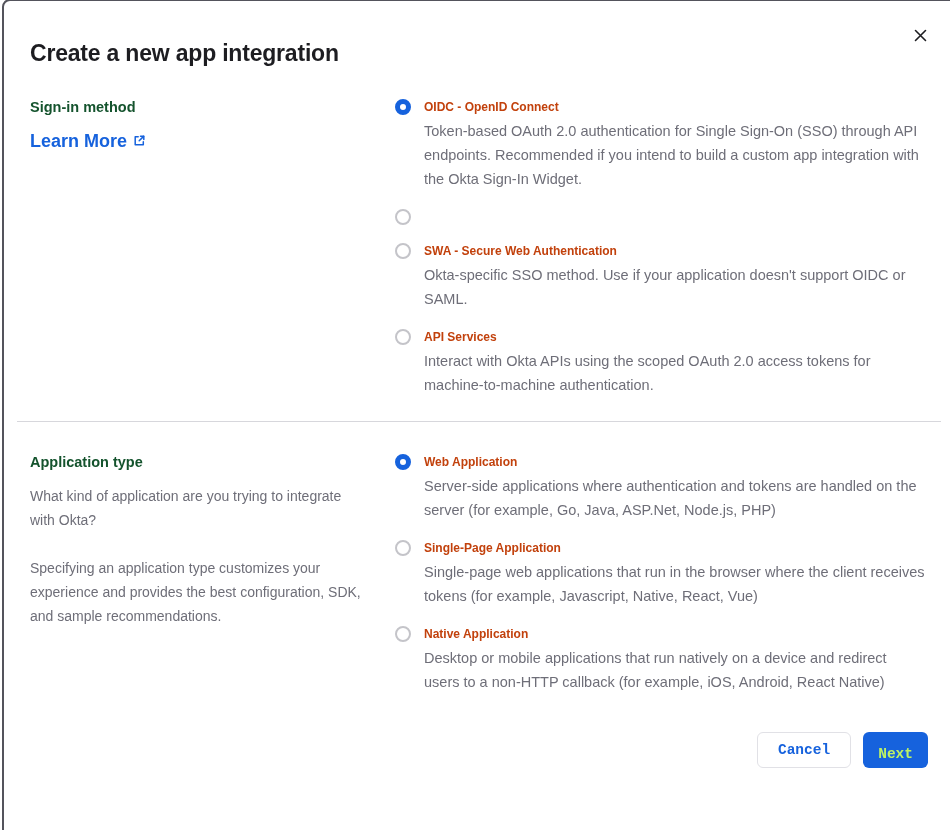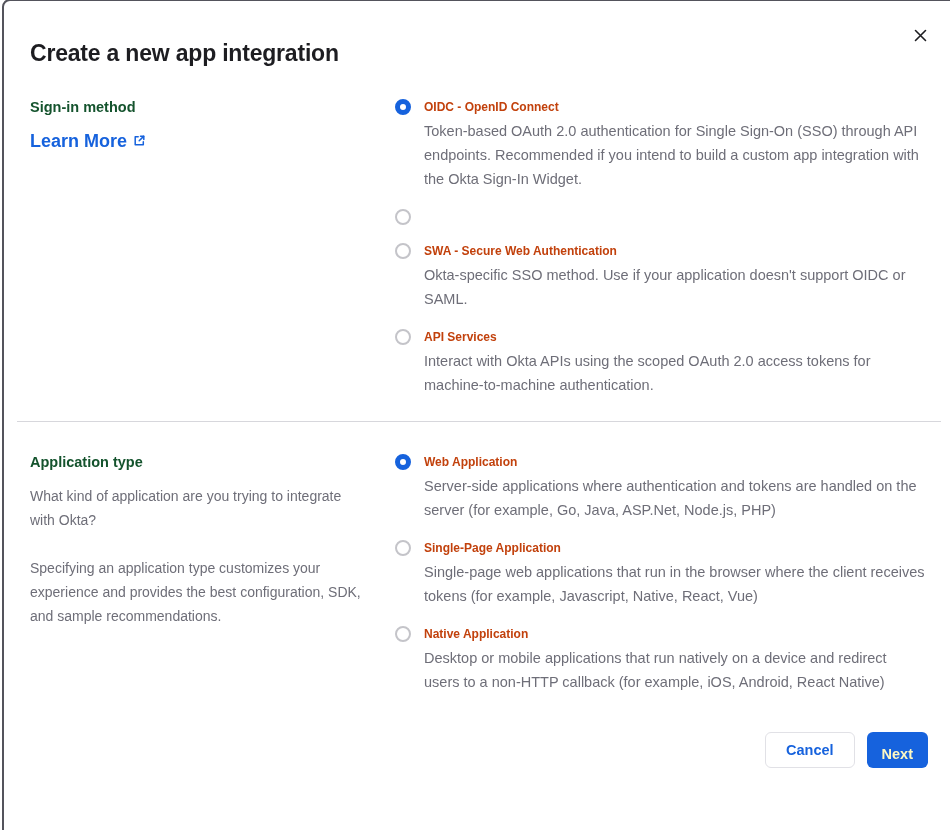--- a/index.html
+++ b/index.html
@@ -98,35 +98,35 @@
   }
   .footer {
     display: flex;
     justify-content: flex-end;
     gap: 12px;
     margin-top: 38px;
   }
   .btn {
     height: 36px;
     border-radius: 6px;
-    font-family: Liberation Sans, sans-serif;
+    font-family: Liberation Mono, monospace;
     font-size: 14.5px;
     font-weight: 700;
     cursor: pointer;
     line-height: 1;
   }
   .btn-cancel {
     background: #fff;
     color: #1662dd;
     border: 1px solid #e1e1e6;
     padding: 0 20px;
   }
   .btn-next {
     background: #1662dd;
-    color: #fef9c3;
+    color: #bef264;
     border: none;
     padding: 15px 15px;
   }
 </style>
 </head>
 <body>
 
 <div class="dialog">
   <div class="dialog-inner">
 

